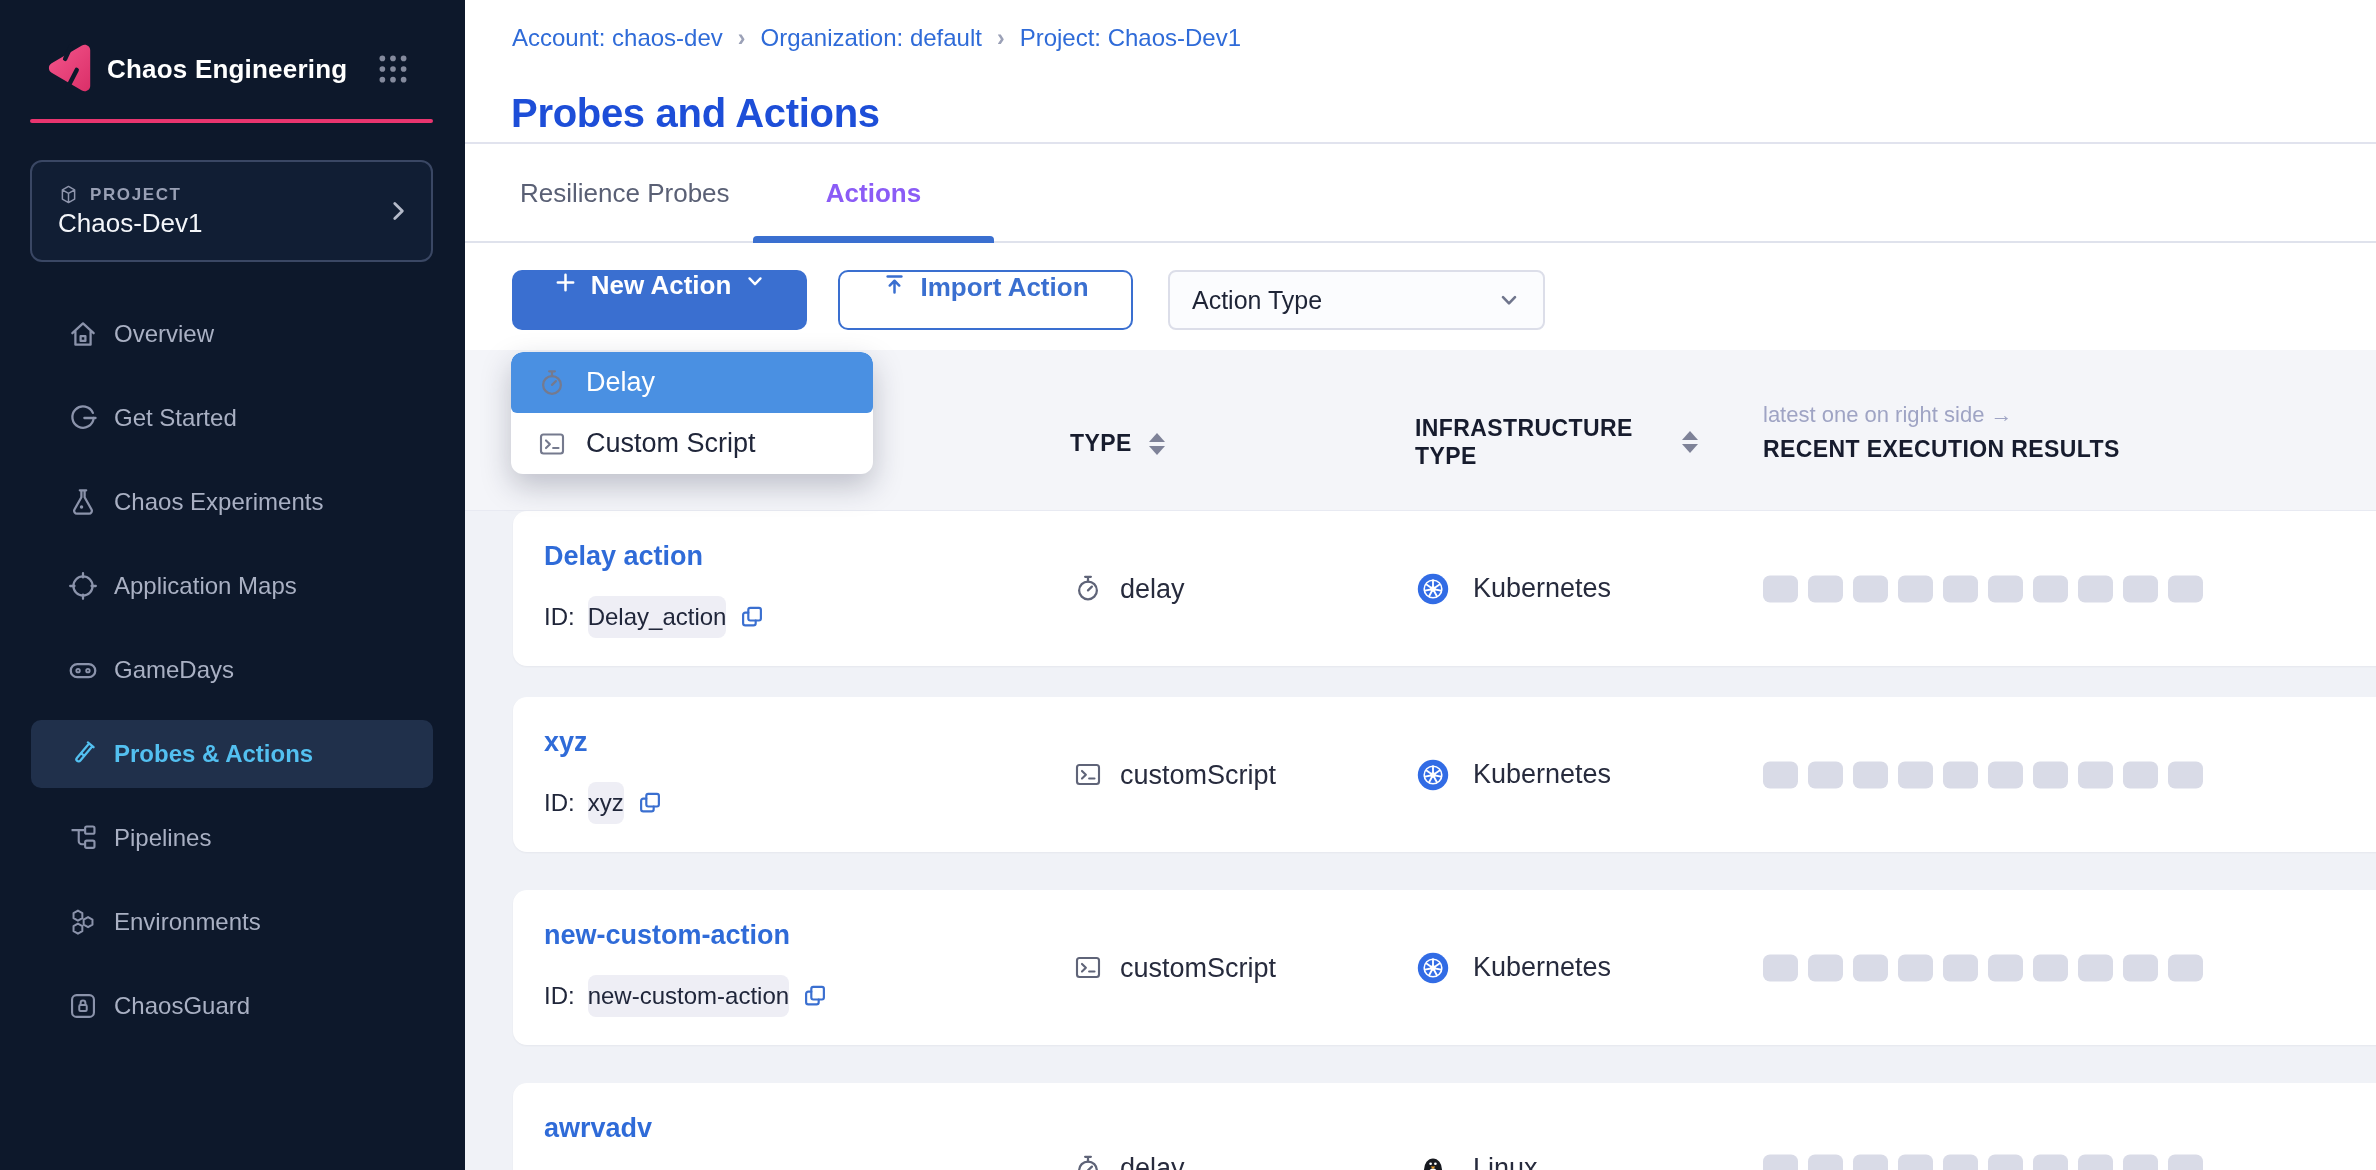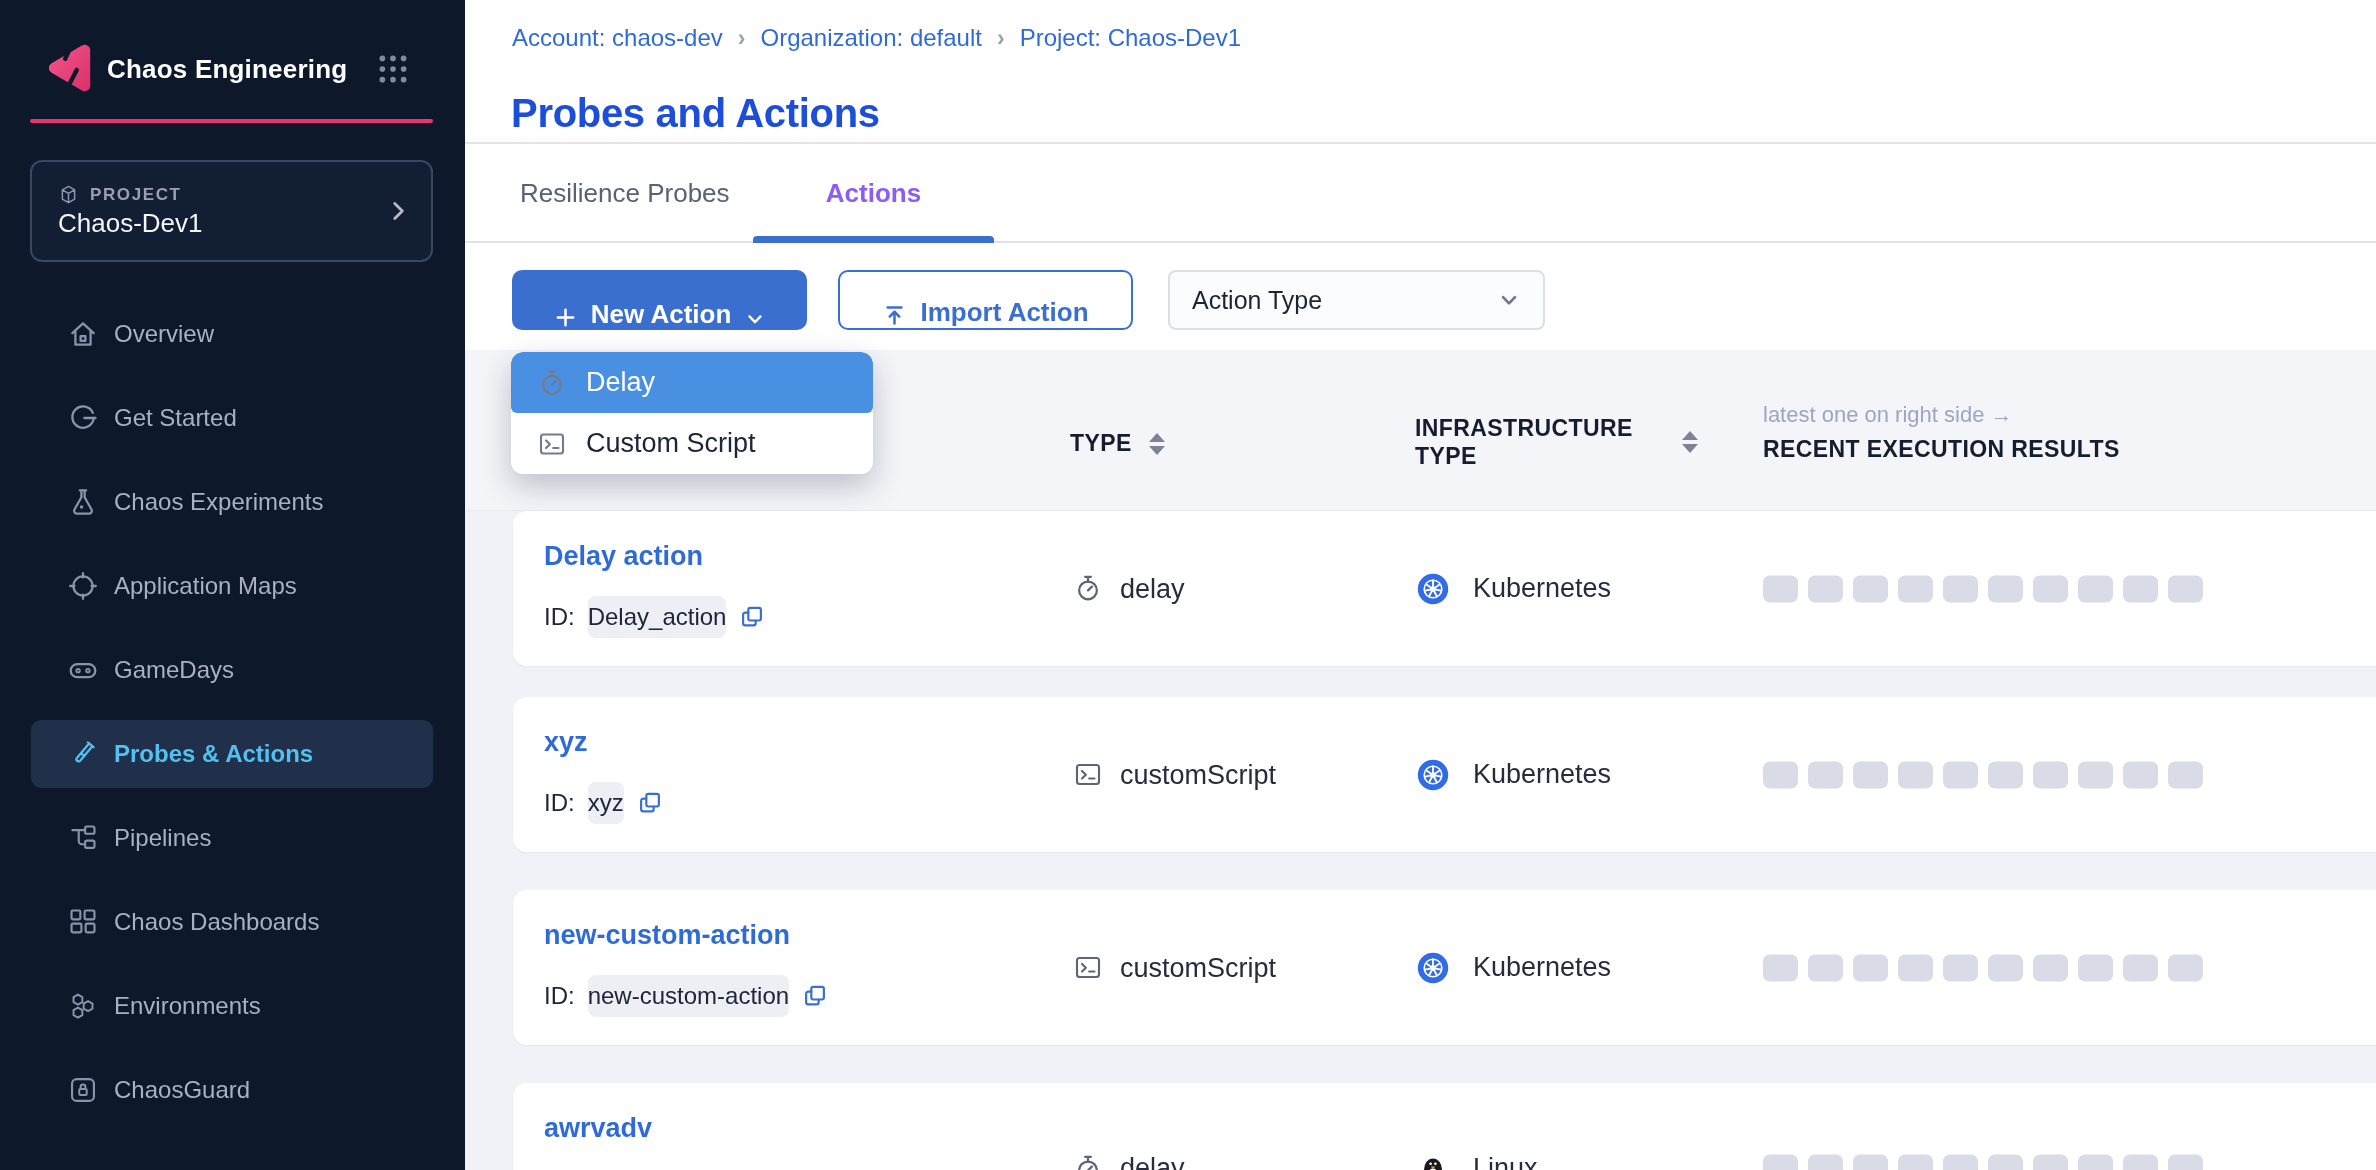--- a/index.html
+++ b/index.html
@@ -33,21 +33,21 @@
   .page-title{position:absolute;left:46px;top:64px;font-size:40px;font-weight:bold;color:#1d4ed8;letter-spacing:-.3px;}
   .hr1{position:absolute;left:0;right:0;top:142px;height:2px;background:#e1e3ee;}
   .tab{position:absolute;top:178px;font-size:26px;cursor:pointer;}
   .tab-0{left:55px;color:#5a6075;}
   .tab-1{left:288px;width:241px;text-align:center;color:#565c70;}
   .tab.active{color:#8b5cf6;font-weight:bold;}
   .tab-underline{position:absolute;left:288px;width:241px;top:236px;height:7px;border-radius:4px 4px 0 0;background:var(--primary-blue,#3a6fd0);}
   .hr2{position:absolute;left:0;right:0;top:241px;height:2px;background:#dfe2ec;}
 
   
-  .btn{position:absolute;top:270px;height:60px;border-radius:10px;display:flex;align-items:flex-end;justify-content:center;gap:13px;font-size:26px;font-weight:bold;cursor:pointer;box-sizing:border-box;}
+  .btn{position:absolute;top:270px;height:60px;border-radius:10px;display:flex;align-items:flex-start;justify-content:center;gap:13px;font-size:26px;font-weight:bold;cursor:pointer;box-sizing:border-box;}
   .btn-new{left:47px;width:295px;background:var(--primary-blue,#3a6fd0);color:#ffffff;}
   .btn-import{left:373px;width:295px;background:#ffffff;border:2px solid var(--primary-blue,#3a6fd0);color:var(--primary-blue,#3a6fd0);}
   .btn .bicon{width:25px;height:25px;display:flex;}
   .btn .chev{width:22px;height:22px;display:flex;}
   .select{position:absolute;left:703px;top:270px;width:377px;height:60px;border:2px solid #dcdee9;border-radius:8px;
     background:#fbfcfe;display:flex;align-items:center;box-sizing:border-box;padding:0 22px;cursor:pointer;}
   .select-value{font-size:25px;color:#1e2436;flex:1;}
   .select .chev{width:24px;height:24px;color:#6f758c;display:flex;}
 
   
@@ -280,28 +280,20 @@
           </span>
         <span>Probes &amp; Actions</span>
       </div>
       <div class="nav-item">
         <span class="nav-icon">
             <svg viewBox="0 0 24 24">
               <use href="#ic-pipeline"></use>
             </svg>
           </span>
         <span>Pipelines</span>
-      </div>
-      <div class="nav-item">
-        <span class="nav-icon">
-            <svg viewBox="0 0 24 24">
-              <use href="#ic-dashboard"></use>
-            </svg>
-          </span>
-        <span>Chaos Dashboards</span>
       </div>
       <div class="nav-item">
         <span class="nav-icon">
             <svg viewBox="0 0 24 24">
               <use href="#ic-hexagons"></use>
             </svg>
           </span>
         <span>Environments</span>
       </div>
       <div class="nav-item">

